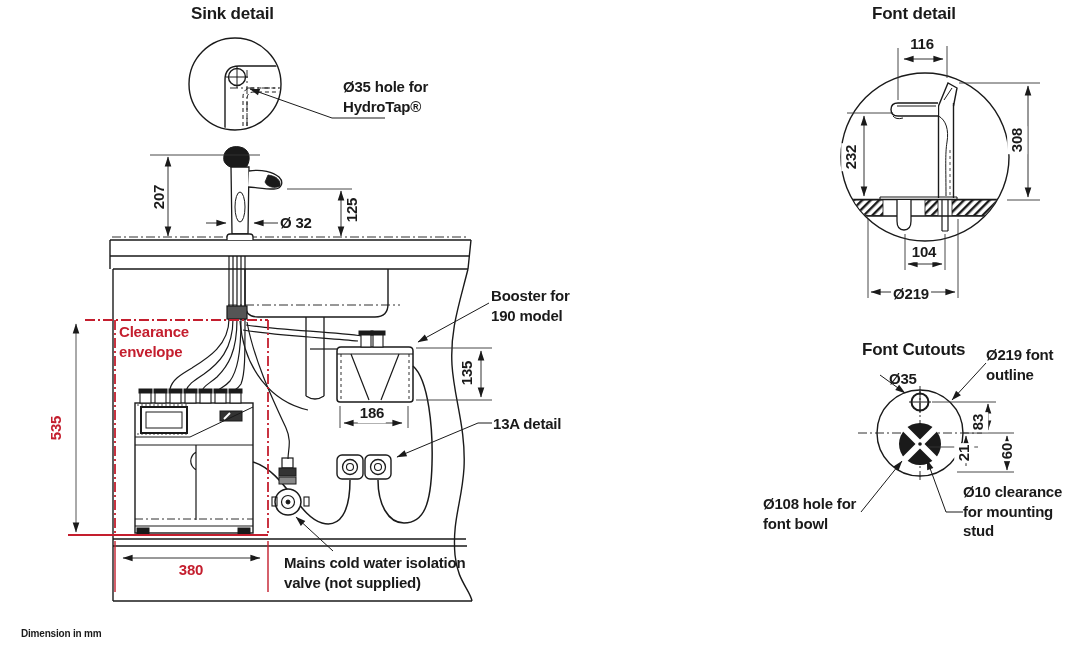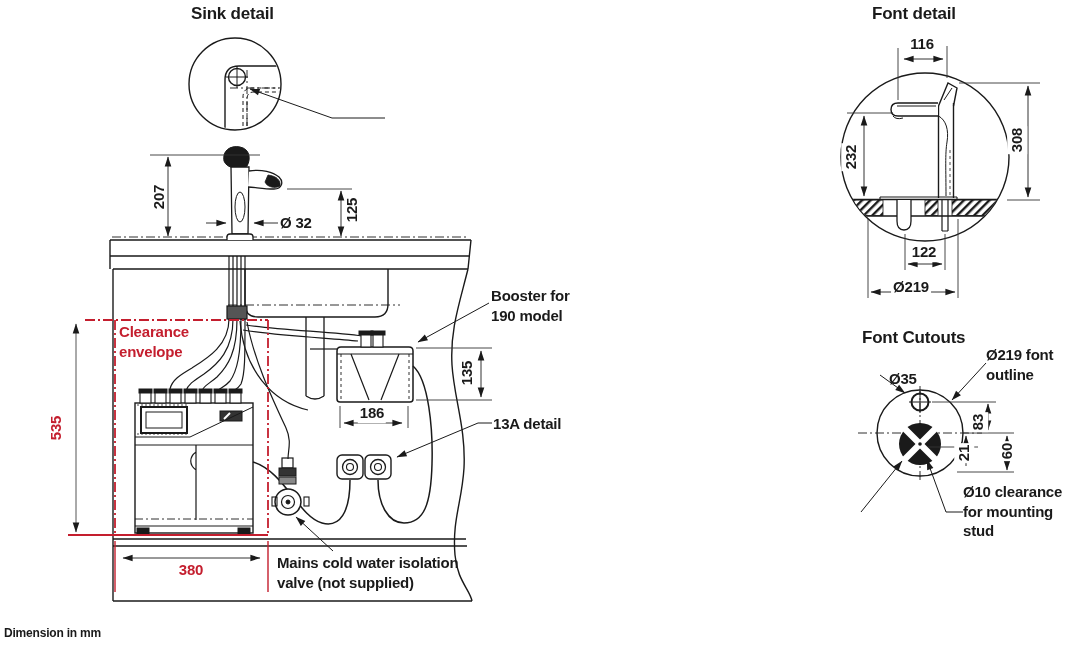--- a/index.html
+++ b/index.html
@@ -233,51 +233,55 @@
     <g stroke="#1a1a1a" stroke-width="1">
       <path d="M880,375 L905,393" marker-end="url(#arr)"></path>
       <path d="M986,363 L952,400" marker-end="url(#arr)"></path>
       <path d="M861,512 L902,461" marker-end="url(#arr)"></path>
       <path d="M963,512 H946 L927,460" marker-end="url(#arr)"></path>
     </g>
   </g>
 </svg>
 
 <div class="lbl ttl" style="left:191px;top:4px">Sink detail</div>
+<div class="lbl" style="left:343px;top:77px">Ø35 hole for
+HydroTap®</div>
 
 <div class="lbl rot" style="left:159px;top:197px">207</div>
 <div class="lbl" style="left:280px;top:223px;transform:translateY(-50%)">Ø 32</div>
 <div class="lbl rot" style="left:352px;top:210px">125</div>
 
 <div class="lbl red" style="left:119px;top:322px">Clearance
 envelope</div>
 <div class="lbl rot red" style="left:56px;top:428px">535</div>
 <div class="lbl ctr red" style="left:191px;top:570px">380</div>
 
 <div class="lbl" style="left:491px;top:286px">Booster for
 190 model</div>
 <div class="lbl rot bg" style="left:467px;top:373px">135</div>
 <div class="lbl ctr bg" style="left:372px;top:413px">186</div>
 <div class="lbl" style="left:493px;top:414px">13A detail</div>
-<div class="lbl" style="left:277px;top:553px">Mains cold water isolation
+<div class="lbl" style="left:284px;top:553px">Mains cold water isolation
 valve (not supplied)</div>
 
 <div class="lbl ttl" style="left:872px;top:4px">Font detail</div>
 <div class="lbl ctr bg" style="left:922px;top:44px">116</div>
 <div class="lbl rot bg" style="left:851px;top:157px">232</div>
 <div class="lbl rot bg" style="left:1017px;top:140px">308</div>
-<div class="lbl ctr bg" style="left:924px;top:252px">122</div>
-<div class="lbl ctr bg" style="left:911px;top:287px">Ø219</div>
-
-<div class="lbl ttl" style="left:862px;top:328px">Font Cutouts</div>
+<div class="lbl ctr bg" style="left:924px;top:252px">104</div>
+<div class="lbl ctr bg" style="left:911px;top:294px">Ø219</div>
+
+<div class="lbl ttl" style="left:862px;top:340px">Font Cutouts</div>
 <div class="lbl" style="left:889px;top:369px">Ø35</div>
 <div class="lbl" style="left:986px;top:345px">Ø219 font
 outline</div>
+<div class="lbl" style="left:763px;top:494px">Ø108 hole for
+font bowl</div>
 <div class="lbl" style="left:963px;top:482px">Ø10 clearance
 for mounting
 stud</div>
 <div class="lbl rot bg" style="left:978px;top:422px">83</div>
 <div class="lbl rot bg" style="left:964px;top:453px">21</div>
 <div class="lbl rot bg" style="left:1007px;top:451px">60</div>
 
-<div class="lbl" style="left:4px;top:624px;font-size:12px">Dimension in mm</div>
+<div class="lbl" style="left:21px;top:624px;font-size:10px">Dimension in mm</div>
 
 </div>
 
 </body></html>

